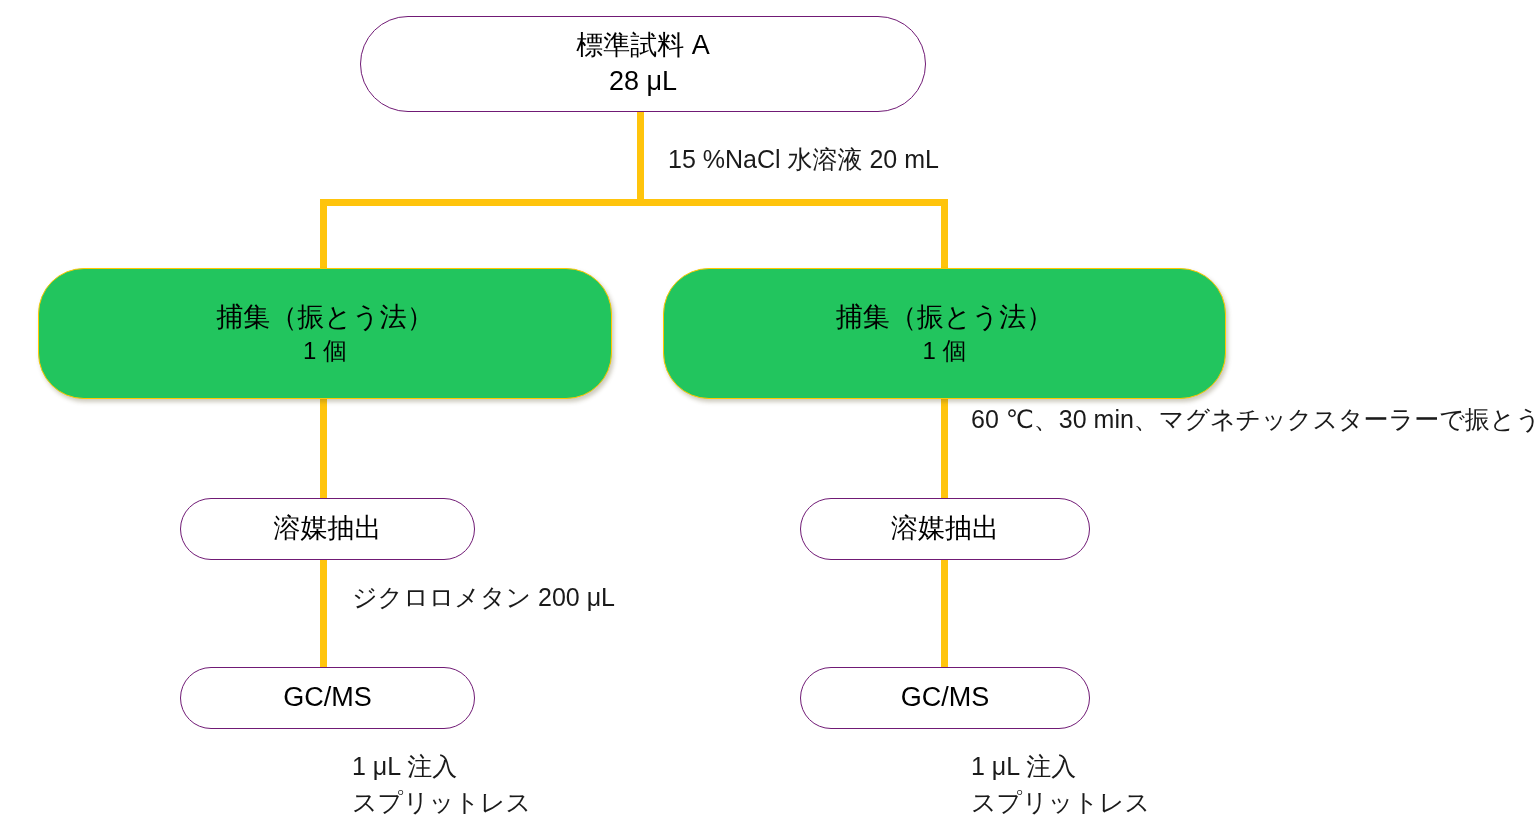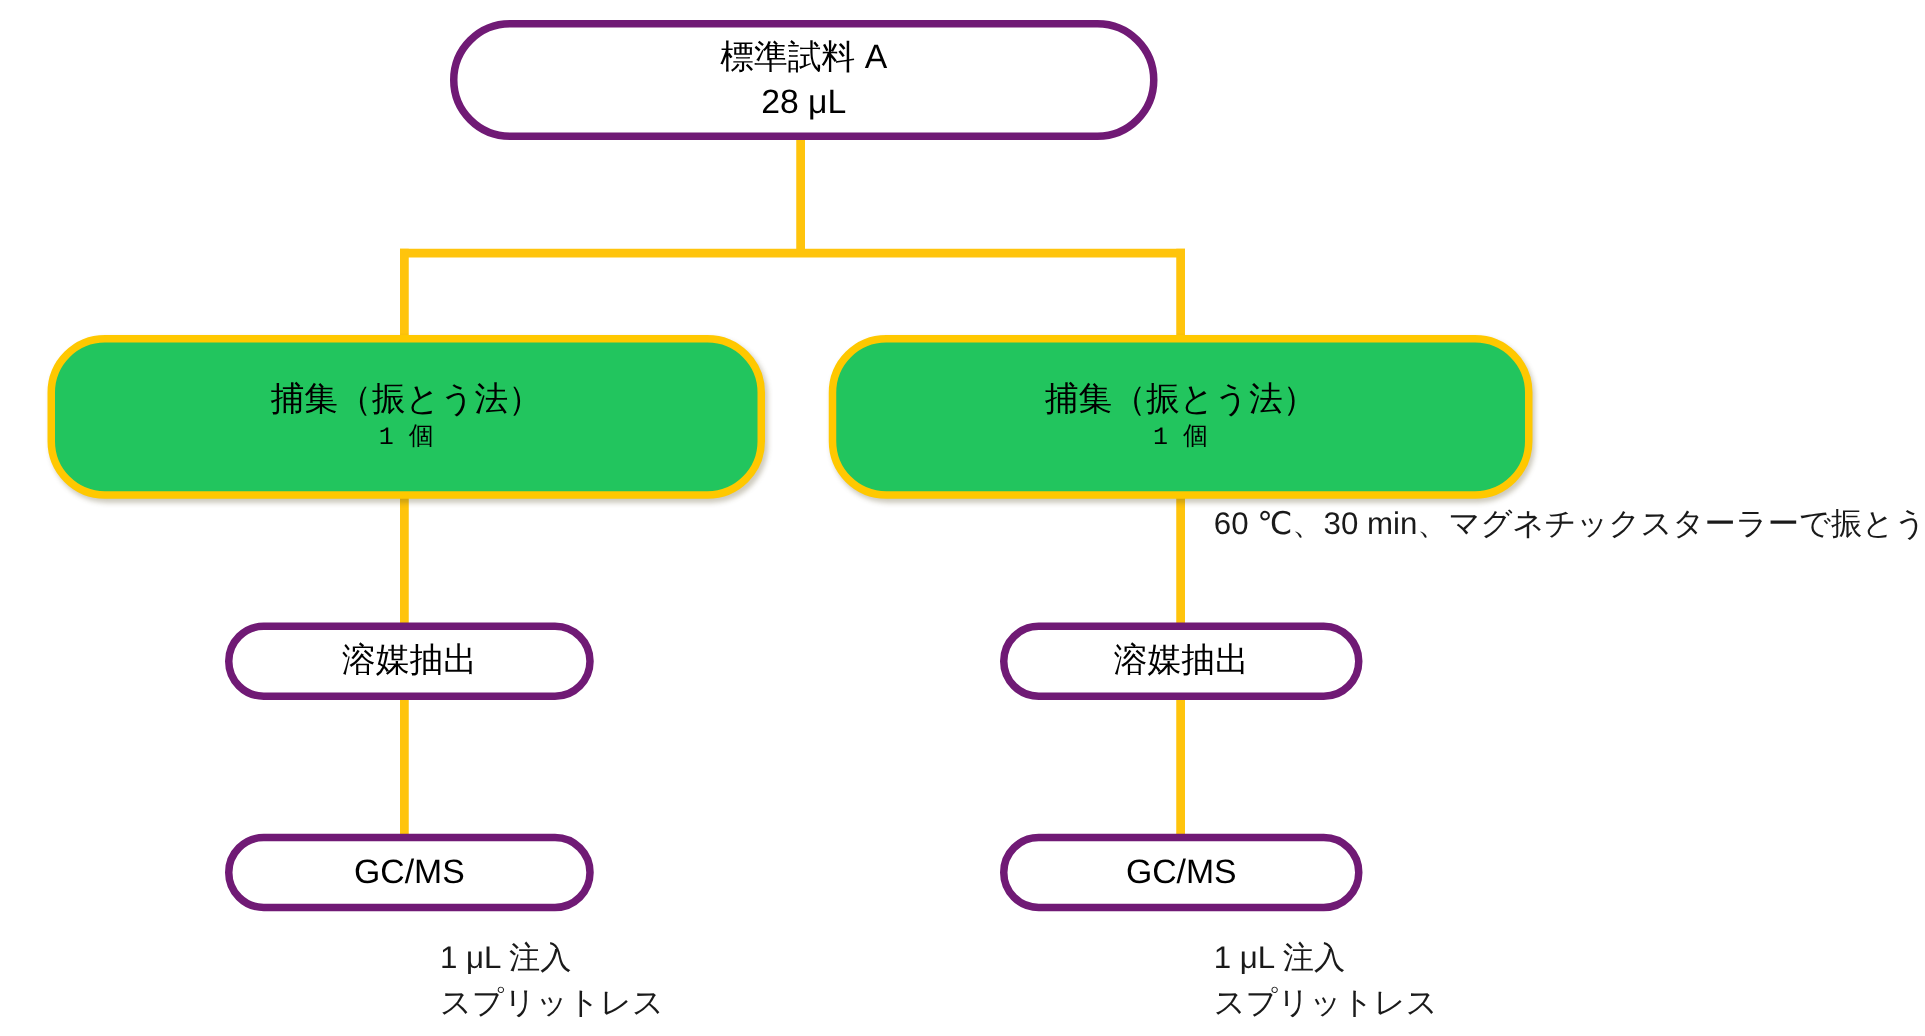--- a/index.html
+++ b/index.html
@@ -26,21 +26,21 @@
   }
   
   .node {
     position: absolute;
     box-sizing: border-box;
     display: flex;
     flex-direction: column;
     align-items: center;
     justify-content: center;
     text-align: center;
-    border: 6px solid #701a75;
+    border: 1px solid #701a75;
     background: #ffffff;
     z-index: 3;
   }
   .node.filled {
     background: #22c55e;
     border-color: #FFC800;
     box-shadow: 2px 3px 4px rgba(90, 80, 40, 0.30);
   }
   .node.pill {
     border-radius: 999px;
@@ -51,21 +51,21 @@
   .node.filled.soft {
     border-radius: 46px;
   }
   .node-line {
     line-height: 1.32;
     white-space: nowrap;
   }
   
   .t-lg { font-size: 27px; }
   .t-md { font-size: 25px; }
-  .t-sm { font-size: 20px; font-family: Liberation Mono, monospace; }
+  .t-sm { font-size: 24px; }
   
   .label {
     position: absolute;
     font-size: 25px;
     line-height: 1.36;
     color: #1a1a1a;
     white-space: nowrap;
     z-index: 4;
   }
   .label.two-line { line-height: 1.45; }
@@ -115,24 +115,26 @@
   </div>
 
   <div class="node soft" style="left:180px; top:667px; width:295px; height:62px;">
     <div class="node-line t-lg">GC/MS</div>
   </div>
 
   <div class="node soft" style="left:800px; top:667px; width:290px; height:62px;">
     <div class="node-line t-lg">GC/MS</div>
   </div>
 
+  <div class="label" style="left:668px; top:142px;">15 %NaCl 水溶液 20 mL</div>
 
 
   <div class="label" style="left:971px; top:402px;">60 ℃、30 min、マグネチックスターラーで振とう</div>
 
+  <div class="label" style="left:352px; top:580px;">ジクロロメタン 200 μL</div>
 
 
   <div class="label two-line" style="left:352px; top:748px;">
     <div>1 μL 注入</div>
     <div>スプリットレス</div>
   </div>
 
   <div class="label two-line" style="left:971px; top:748px;">
     <div>1 μL 注入</div>
     <div>スプリットレス</div>

